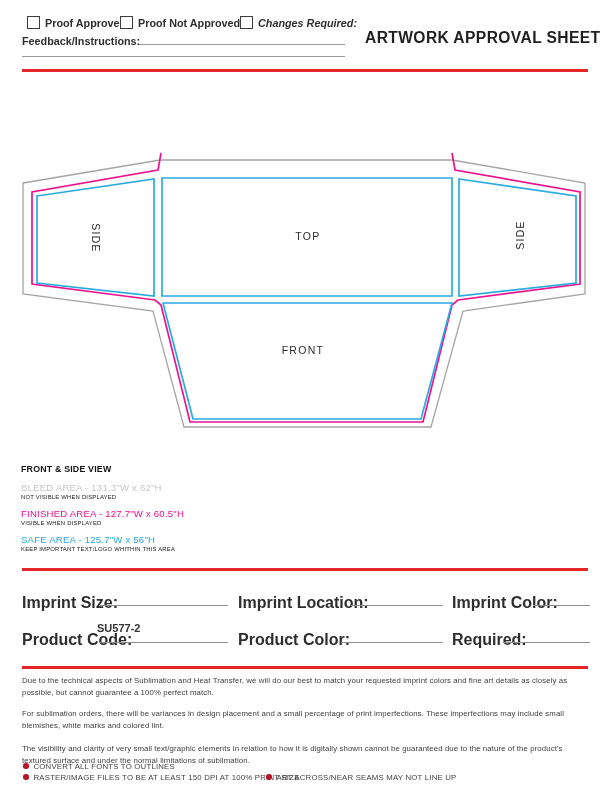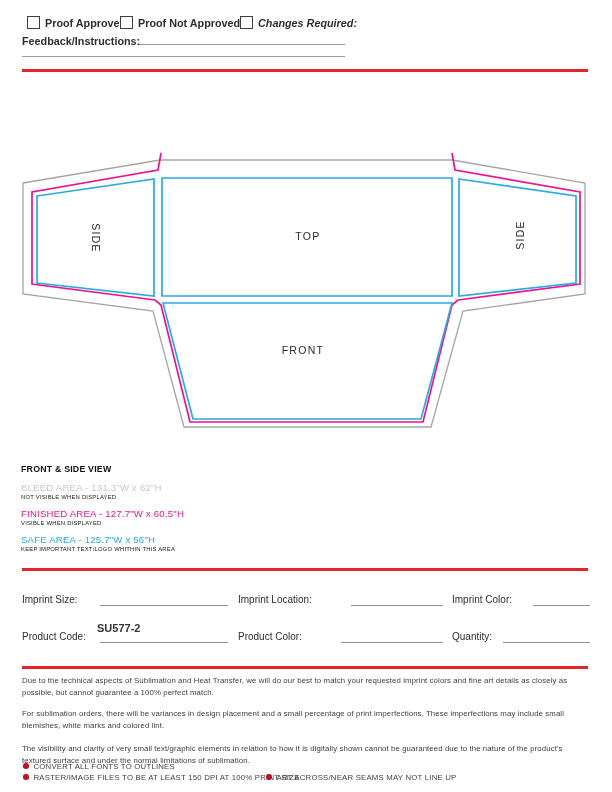--- a/index.html
+++ b/index.html
@@ -20,21 +20,21 @@
   .fill-line{position:absolute;border-bottom:1.3px solid #9a9a9a;height:10px;}
   .doc-title{font-size:15.6px;font-weight:700;letter-spacing:0.4px;color:#1f1f1f;white-space:nowrap;}
   .red-rule{position:absolute;height:2.6px;}
   
   .panel-label{position:absolute;font-size:10.5px;letter-spacing:1.3px;color:#2b2b2b;text-align:center;white-space:nowrap;}
   
   .view-title{font-size:8.8px;font-weight:700;color:#111;letter-spacing:0.2px;}
   .legend-title{position:absolute;font-size:9.6px;letter-spacing:0.2px;white-space:nowrap;}
   .legend-sub{position:absolute;font-size:5.9px;color:#222;letter-spacing:0.2px;white-space:nowrap;}
   
-  .form-label{position:absolute;font-size:10px;font-weight:400;color:#2e2e2e;white-space:nowrap;}
+  .form-label{position:absolute;font-size:16px;font-weight:700;color:#2e2e2e;white-space:nowrap;}
   .form-line{position:absolute;border-bottom:1.2px solid #8f8f8f;height:10px;}
   .form-value{position:absolute;font-size:11px;font-weight:700;color:#333;white-space:nowrap;}
   
   .para{position:absolute;left:22px;width:570px;font-size:7.8px;line-height:12.3px;letter-spacing:0.1px;color:#3d3d3d;}
   .bullet-item{position:absolute;display:flex;align-items:center;height:10px;}
   .bullet-dot{width:5.5px;height:5.5px;border-radius:50%;margin-right:5px;flex:0 0 auto;}
   .bullet-text{font-size:7.8px;letter-spacing:0.2px;color:#3f3f3f;white-space:nowrap;}
   svg{display:block;}
 </style>
 </head>
@@ -52,20 +52,21 @@
   </div>
   <div class="cbgroup" style="left:240px;top:16px;font-style:italic;">
     <span class="cbbox"></span>
     <span class="cblabel">Changes Required:</span>
   </div>
 
   <span class="hlabel abs" style="left:22px;top:35px;">Feedback/Instructions:</span>
   <div class="fill-line" style="left:139px;top:34px;width:206px;"></div>
   <div class="fill-line" style="left:22px;top:46px;width:323px;"></div>
 
+  <span class="doc-title abs" style="left:365px;top:29px;">ARTWORK APPROVAL SHEET</span>
 
   <div class="red-rule" style="left: 22px; top: 69px; width: 566px; background-color: rgb(229, 37, 40);"></div>
 
   <svg class="abs" style="left:0;top:0;" width="612" height="470" viewBox="0 0 612 470">
 
     <path d="M23,183 L160,160 L452,160 L585,183 L585,294 L463,311 L431,427 L184,427 L153,311 L23,294 Z" fill="none" stroke-width="1.3" stroke="#a5a5a5"></path>
 
     <path d="M161,153 L158,170 L32,192 L32,284 L155,300 L161,305 L190,422 L423,422 L452,305 L458,300 L580,284 L580,192 L455,170 L452,153" fill="none" stroke-width="1.7" stroke="#ec138f"></path>
 
     <path d="M37,196 L154,179 L154,296 L37,283 Z" fill="none" stroke-width="1.7" stroke="#29abe2"></path>
@@ -101,21 +102,21 @@
   <span class="form-label" style="left:452px;top:594px;">Imprint Color:</span>
   <div class="form-line" style="left:533px;top:595px;width:57px;"></div>
 
   <span class="form-label" style="left:22px;top:631px;">Product Code:</span>
   <span class="form-value" style="left:97px;top:622px;">SU577-2</span>
   <div class="form-line" style="left:100px;top:632px;width:128px;"></div>
 
   <span class="form-label" style="left:238px;top:631px;">Product Color:</span>
   <div class="form-line" style="left:341px;top:632px;width:102px;"></div>
 
-  <span class="form-label" style="left:452px;top:631px;">Quantity:</span>
+  <span class="form-label" style="left:452px;top:631px;">Required:</span>
   <div class="form-line" style="left:503px;top:632px;width:87px;"></div>
 
   <div class="red-rule" style="left: 22px; top: 666px; width: 566px; background-color: rgb(229, 37, 40);"></div>
 
   <div class="para" style="top:675px;">Due to the technical aspects of Sublimation and Heat Transfer, we will do our best to match your requested imprint colors and fine art details as closely as possible, but cannot guarantee a 100% perfect match.</div>
   <div class="para" style="top:708px;">For sublimation orders, there will be variances in design placement and a small percentage of print imperfections. These imperfections may include small blemishes, white marks and colored lint.</div>
   <div class="para" style="top:735px;margin-top:8px;">The visibility and clarity of very small text/graphic elements in relation to how it is digitally shown cannot be guaranteed due to the nature of the product's textured surface and under the normal limitations of sublimation.</div>
 
   <div class="bullet-item" style="left:23px;top:761px;">
     <span class="bullet-dot" style="background-color: rgb(184, 20, 37);"></span>

